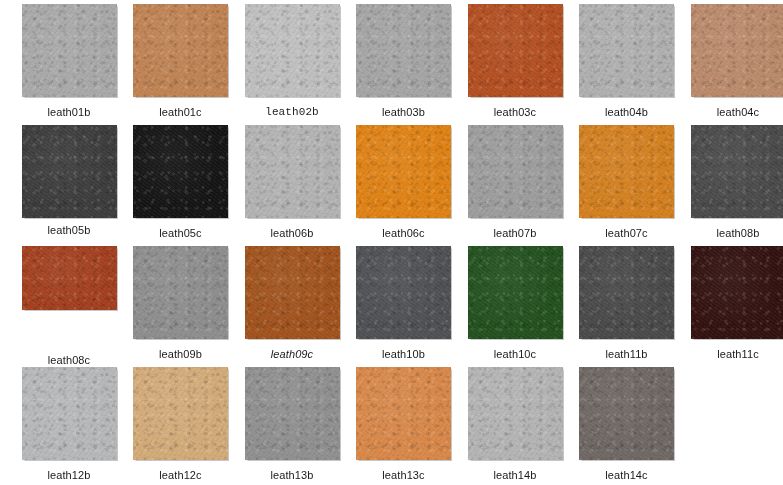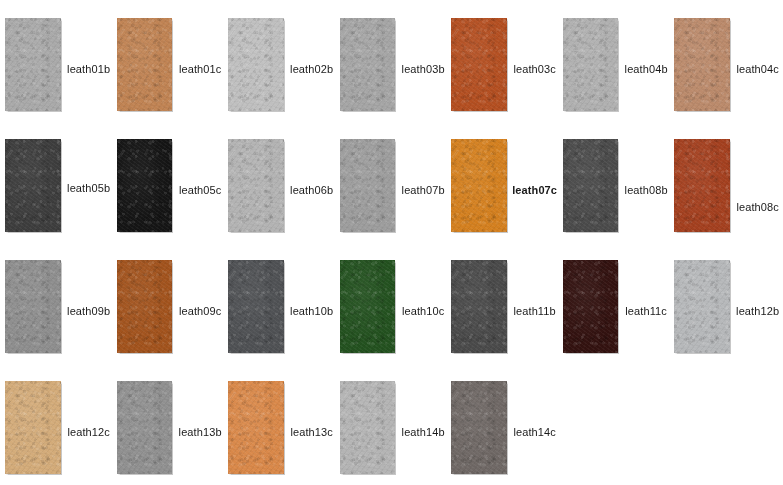--- a/index.html
+++ b/index.html
@@ -20,22 +20,22 @@
     display: grid;
     grid-template-columns: repeat(7, 111.5px);
     grid-template-rows: repeat(4, 121px);
     padding: 4px 0 0 5px;
     box-sizing: border-box;
   }
   .swatch-cell {
     width: 111.5px;
     height: 121px;
     display: flex;
-    flex-direction: row;
-    align-items: center;
+    flex-direction: column;
+    align-items: flex-end;
   }
   .swatch-tile {
     width: 95px;
     height: 93px;
     position: relative;
     overflow: hidden;
     box-shadow: 0.5px 0.5px 1px rgba(0,0,0,0.22);
   }
   
   .swatch-tile::before {
@@ -88,21 +88,21 @@
     <div class="swatch-cell">
       <div class="swatch-tile" style="background-color: rgb(169, 169, 169);"></div>
       <div class="swatch-label" style="color: rgb(26, 26, 26);">leath01b</div>
     </div>
     <div class="swatch-cell">
       <div class="swatch-tile" style="background-color: rgb(192, 131, 83);"></div>
       <div class="swatch-label" style="color: rgb(26, 26, 26);">leath01c</div>
     </div>
     <div class="swatch-cell">
       <div class="swatch-tile" style="background-color: rgb(191, 191, 191);"></div>
-      <div class="swatch-label" style="color: rgb(26, 26, 26);">leath02b</div>
+      <div class="swatch-label" style="color: rgb(26, 26, 26); font-family: Liberation Mono, monospace;">leath02b</div>
     </div>
     <div class="swatch-cell">
       <div class="swatch-tile" style="background-color: rgb(165, 165, 165);"></div>
       <div class="swatch-label" style="color: rgb(26, 26, 26);">leath03b</div>
     </div>
     <div class="swatch-cell">
       <div class="swatch-tile" style="background-color: rgb(180, 79, 33);"></div>
       <div class="swatch-label" style="color: rgb(26, 26, 26);">leath03c</div>
     </div>
     <div class="swatch-cell">
@@ -119,42 +119,46 @@
     </div>
     <div class="swatch-cell">
       <div class="swatch-tile" style="background-color: rgb(21, 21, 21);"></div>
       <div class="swatch-label" style="color: rgb(26, 26, 26);">leath05c</div>
     </div>
     <div class="swatch-cell">
       <div class="swatch-tile" style="background-color: rgb(179, 179, 179);"></div>
       <div class="swatch-label" style="color: rgb(26, 26, 26);">leath06b</div>
     </div>
     <div class="swatch-cell">
+      <div class="swatch-tile" style="background-color: rgb(224, 130, 20);"></div>
+      <div class="swatch-label" style="color: rgb(26, 26, 26);">leath06c</div>
+    </div>
+    <div class="swatch-cell">
       <div class="swatch-tile" style="background-color: rgb(157, 157, 157);"></div>
       <div class="swatch-label" style="color: rgb(26, 26, 26);">leath07b</div>
     </div>
     <div class="swatch-cell">
       <div class="swatch-tile" style="background-color: rgb(212, 128, 31);"></div>
-      <div class="swatch-label" style="color: rgb(26, 26, 26); font-weight: bold;">leath07c</div>
+      <div class="swatch-label" style="color: rgb(26, 26, 26);">leath07c</div>
     </div>
     <div class="swatch-cell">
       <div class="swatch-tile" style="background-color: rgb(75, 75, 75);"></div>
       <div class="swatch-label" style="color: rgb(26, 26, 26);">leath08b</div>
     </div>
     <div class="swatch-cell">
       <div class="swatch-tile" style="background-color: rgb(164, 64, 31);"></div>
       <div class="swatch-label" style="color: rgb(26, 26, 26); margin-top: 44px;">leath08c</div>
     </div>
     <div class="swatch-cell">
       <div class="swatch-tile" style="background-color: rgb(142, 142, 142);"></div>
       <div class="swatch-label" style="color: rgb(26, 26, 26);">leath09b</div>
     </div>
     <div class="swatch-cell">
       <div class="swatch-tile" style="background-color: rgb(162, 83, 29);"></div>
-      <div class="swatch-label" style="color: rgb(26, 26, 26);">leath09c</div>
+      <div class="swatch-label" style="color: rgb(26, 26, 26); font-style: italic;">leath09c</div>
     </div>
     <div class="swatch-cell">
       <div class="swatch-tile" style="background-color: rgb(79, 81, 84);"></div>
       <div class="swatch-label" style="color: rgb(26, 26, 26);">leath10b</div>
     </div>
     <div class="swatch-cell">
       <div class="swatch-tile" style="background-color: rgb(35, 81, 31);"></div>
       <div class="swatch-label" style="color: rgb(26, 26, 26);">leath10c</div>
     </div>
     <div class="swatch-cell">

